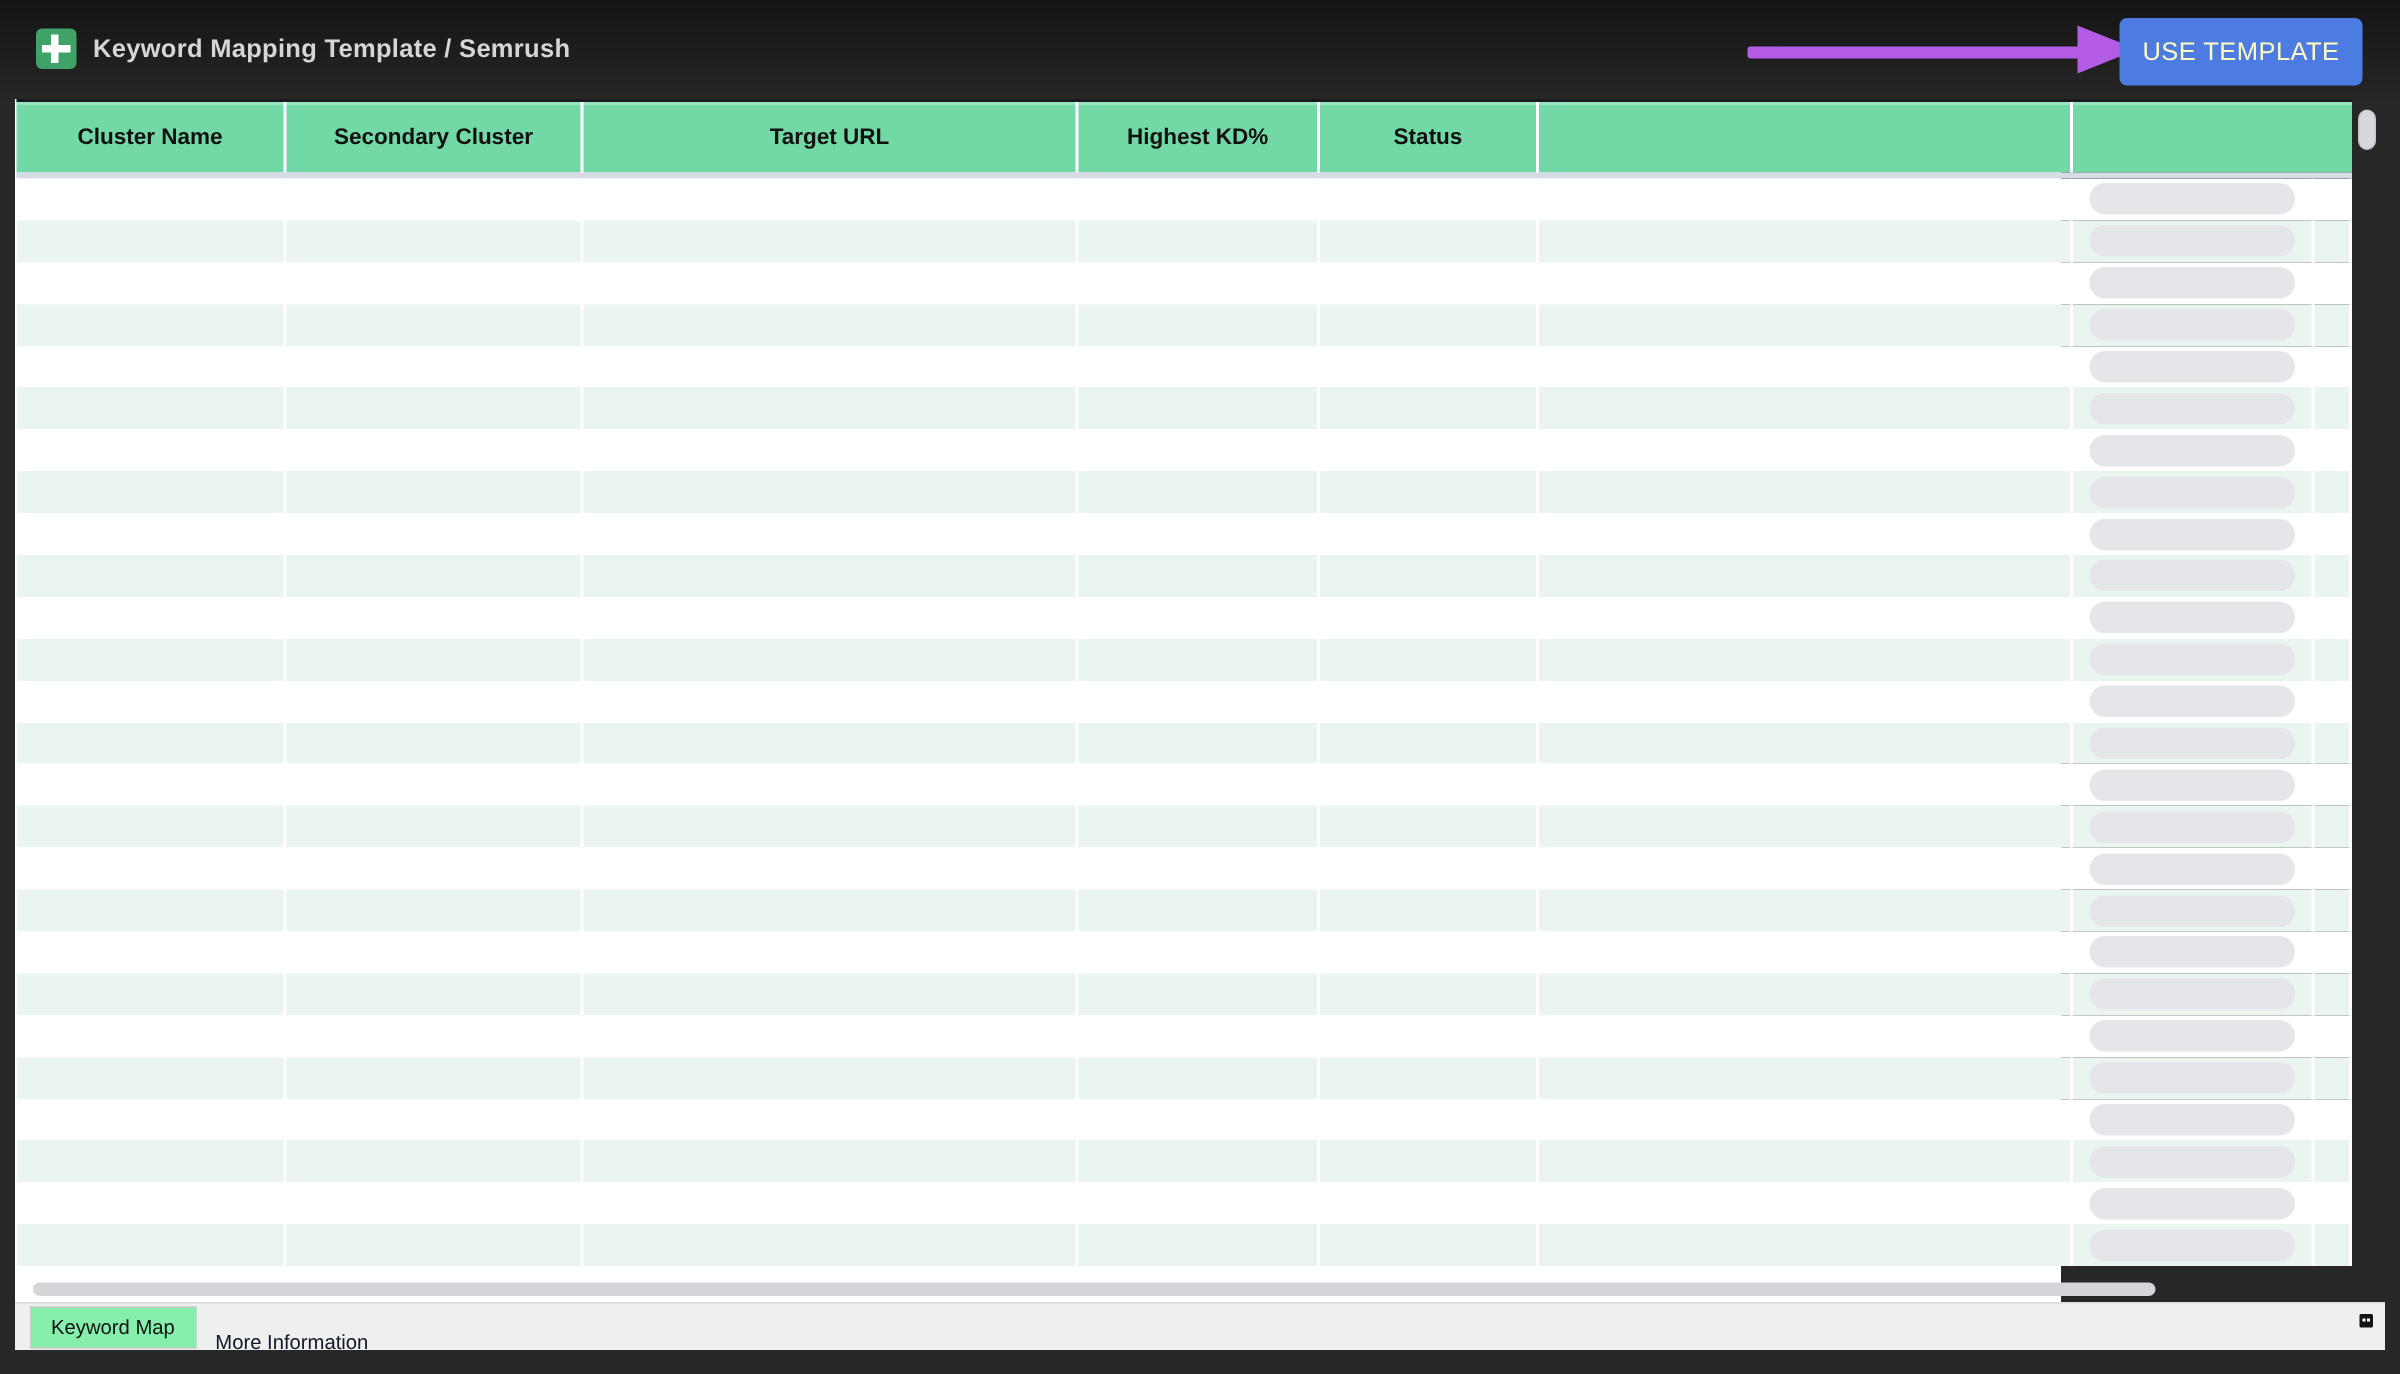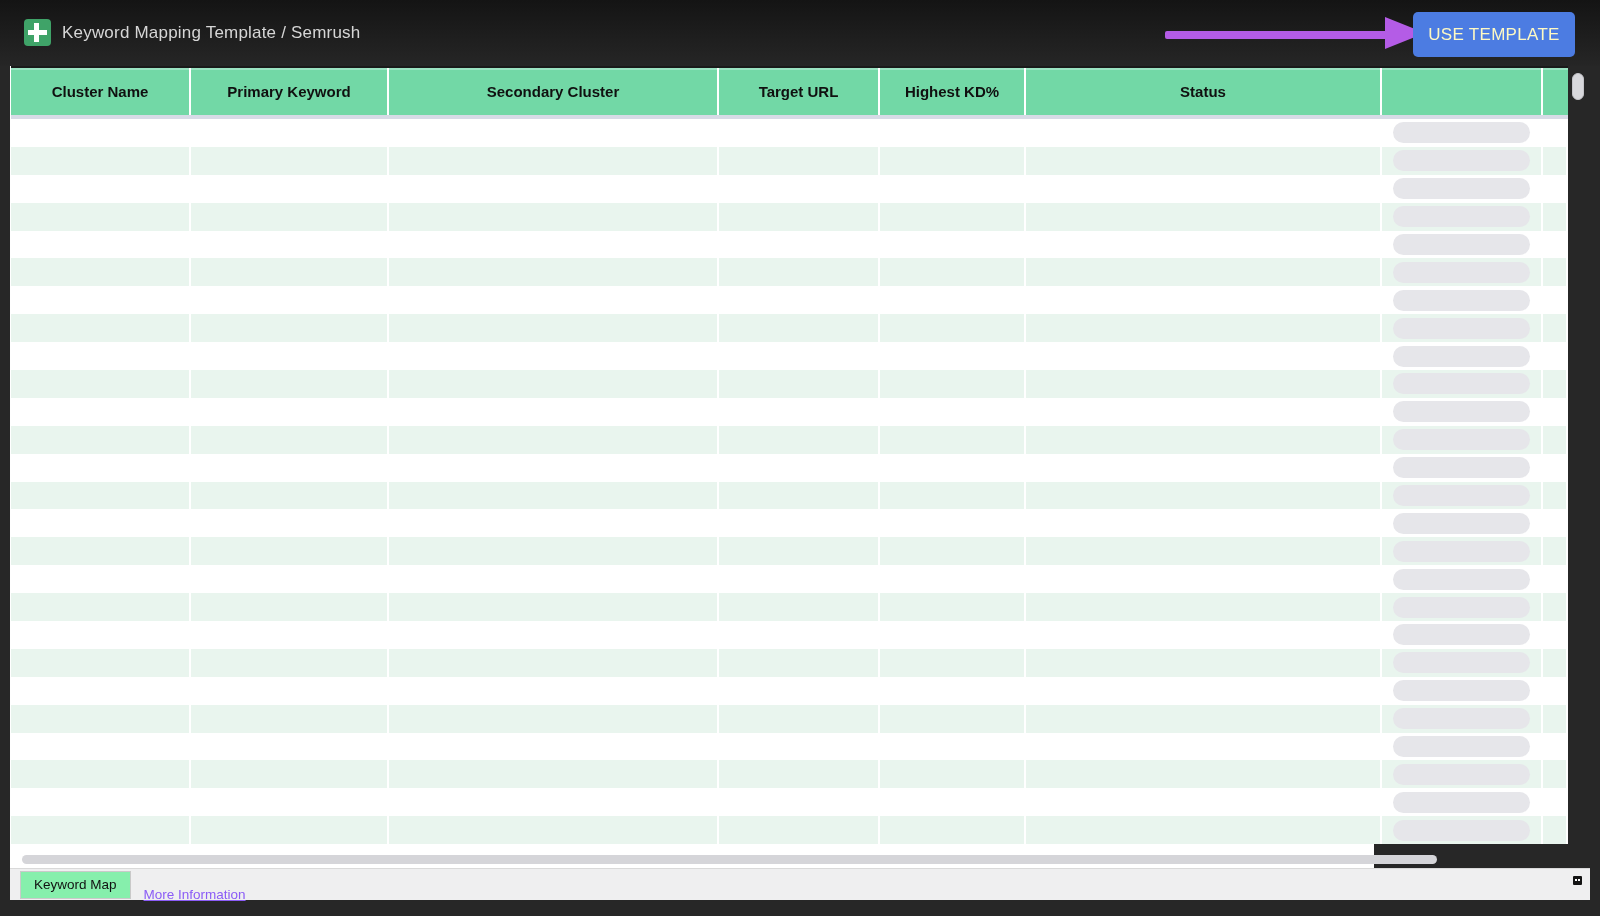--- a/index.html
+++ b/index.html
@@ -25,21 +25,21 @@
     content: ""; position: absolute; left: 4px; top: 11px;
     width: 19px; height: 5px; background: #fff;
   }
   .sheets-icon::after {            
     content: ""; position: absolute; left: 10px; top: 4px;
     width: 5px; height: 19px; background: #fff;
   }
   .topbar-title {
     position: absolute; left: 62px; top: 0; height: 66px;
     display: flex; align-items: center;
-    color: #d6d6d6; font-size: 17px; letter-spacing: 0.2px;
+    color: #d6d6d6; font-size: 17px; letter-spacing: 0.2px; font-weight: bold;
   }
   .use-template-btn {
     position: absolute; right: 25px; top: 12px;
     width: 162px; height: 45px; border: none; border-radius: 5px;
     background: #4c7ce2; color: #fef9c3;
     font-family: "Liberation Sans", sans-serif;
     font-size: 17px; font-weight: 500; letter-spacing: 0.3px;
     cursor: pointer; z-index: 3;
   }
   .arrow-line {
@@ -110,21 +110,21 @@
     display: flex; align-items: center;
   }
   .sheet-tab {
     margin-left: 10px; height: 28px; padding: 0 13px;
     background: #86efac; border: 1px solid #c9c9c9;
     display: flex; align-items: center;
     font-size: 13.5px; color: #111; cursor: pointer;
   }
   .more-info-link {
     margin-left: 13px; font-size: 13.5px;
-    color: #8b5cf6; text-decoration: underline; cursor: pointer; margin-top: 20px;
+    color: #0f172a; cursor: pointer; margin-top: 20px;
   }
   .corner-marker {
     position: absolute; right: 8px; top: 7px;
     width: 9px; height: 9px; background: #141414; border-radius: 1px;
   }
   .corner-marker::before {
     content: ""; position: absolute; left: 2px; top: 3px;
     width: 2px; height: 2px; background: #fff;
   }
   .corner-marker::after {
@@ -141,21 +141,20 @@
   <div class="arrow-line"></div>
   <div class="arrow-head"></div>
   <button class="use-template-btn">USE TEMPLATE</button>
 </div>
 
 <div class="sheet">
 
   <div class="grid">
     <div class="grid-row grid-header">
       <div class="hcell">Cluster Name</div>
-      <div class="hcell">Primary Keyword</div>
       <div class="hcell">Secondary Cluster</div>
       <div class="hcell">Target URL</div>
       <div class="hcell">Highest KD%</div>
       <div class="hcell">Status</div>
       <div class="hcell"></div>
     </div>
     <div class="header-divider"></div>
     <div class="rows-viewport">
   <div class="grid-row row">
     <div class="cell"></div>

